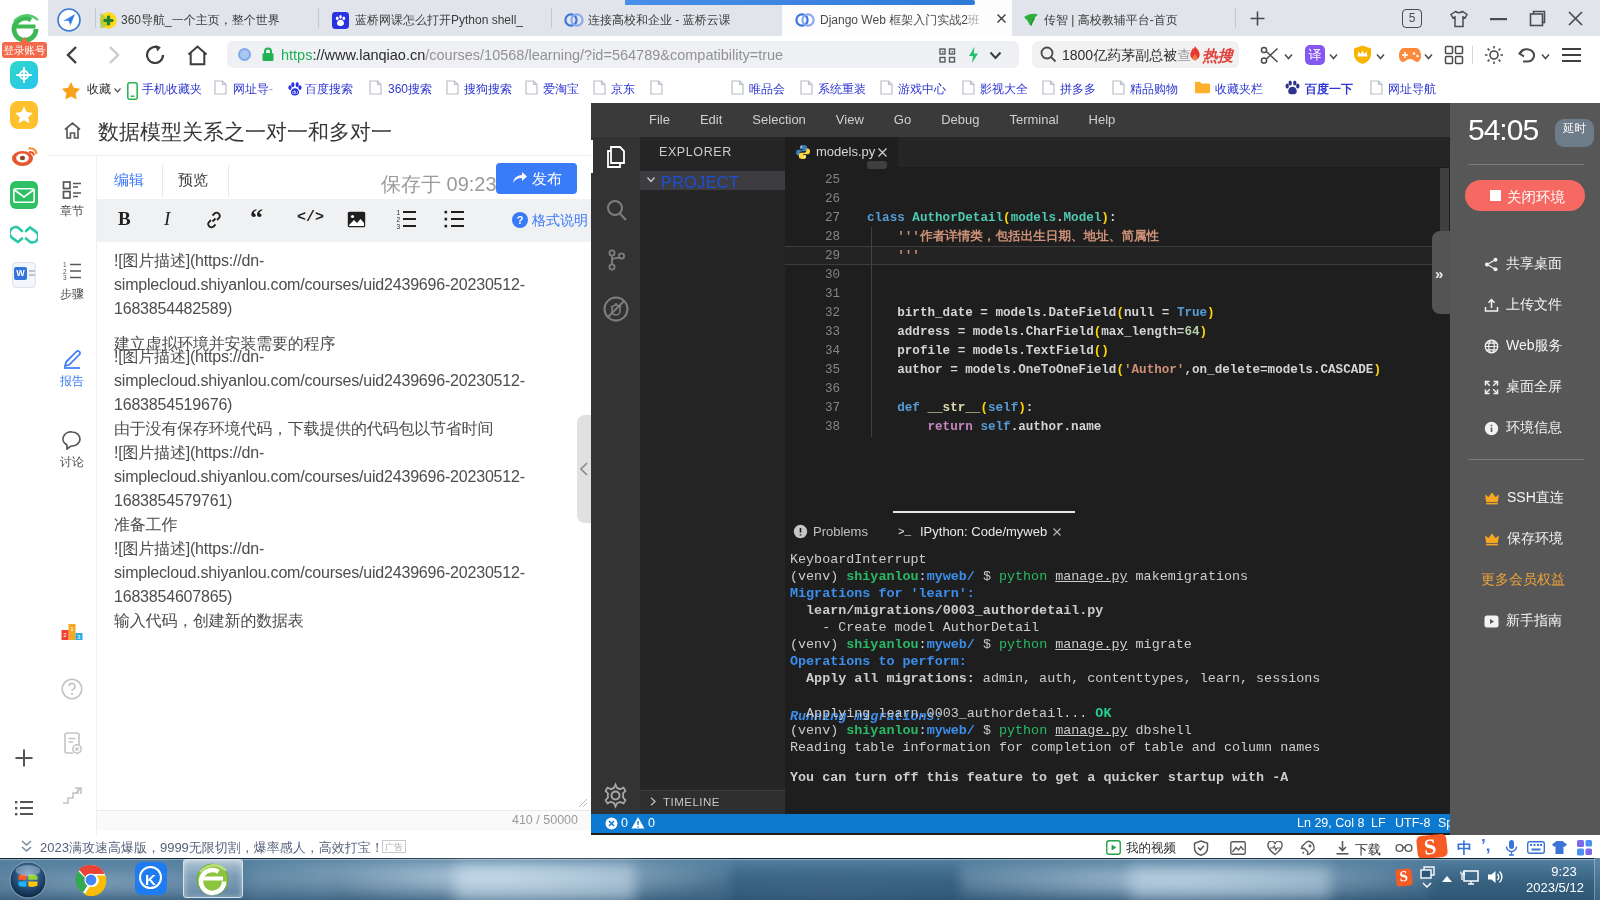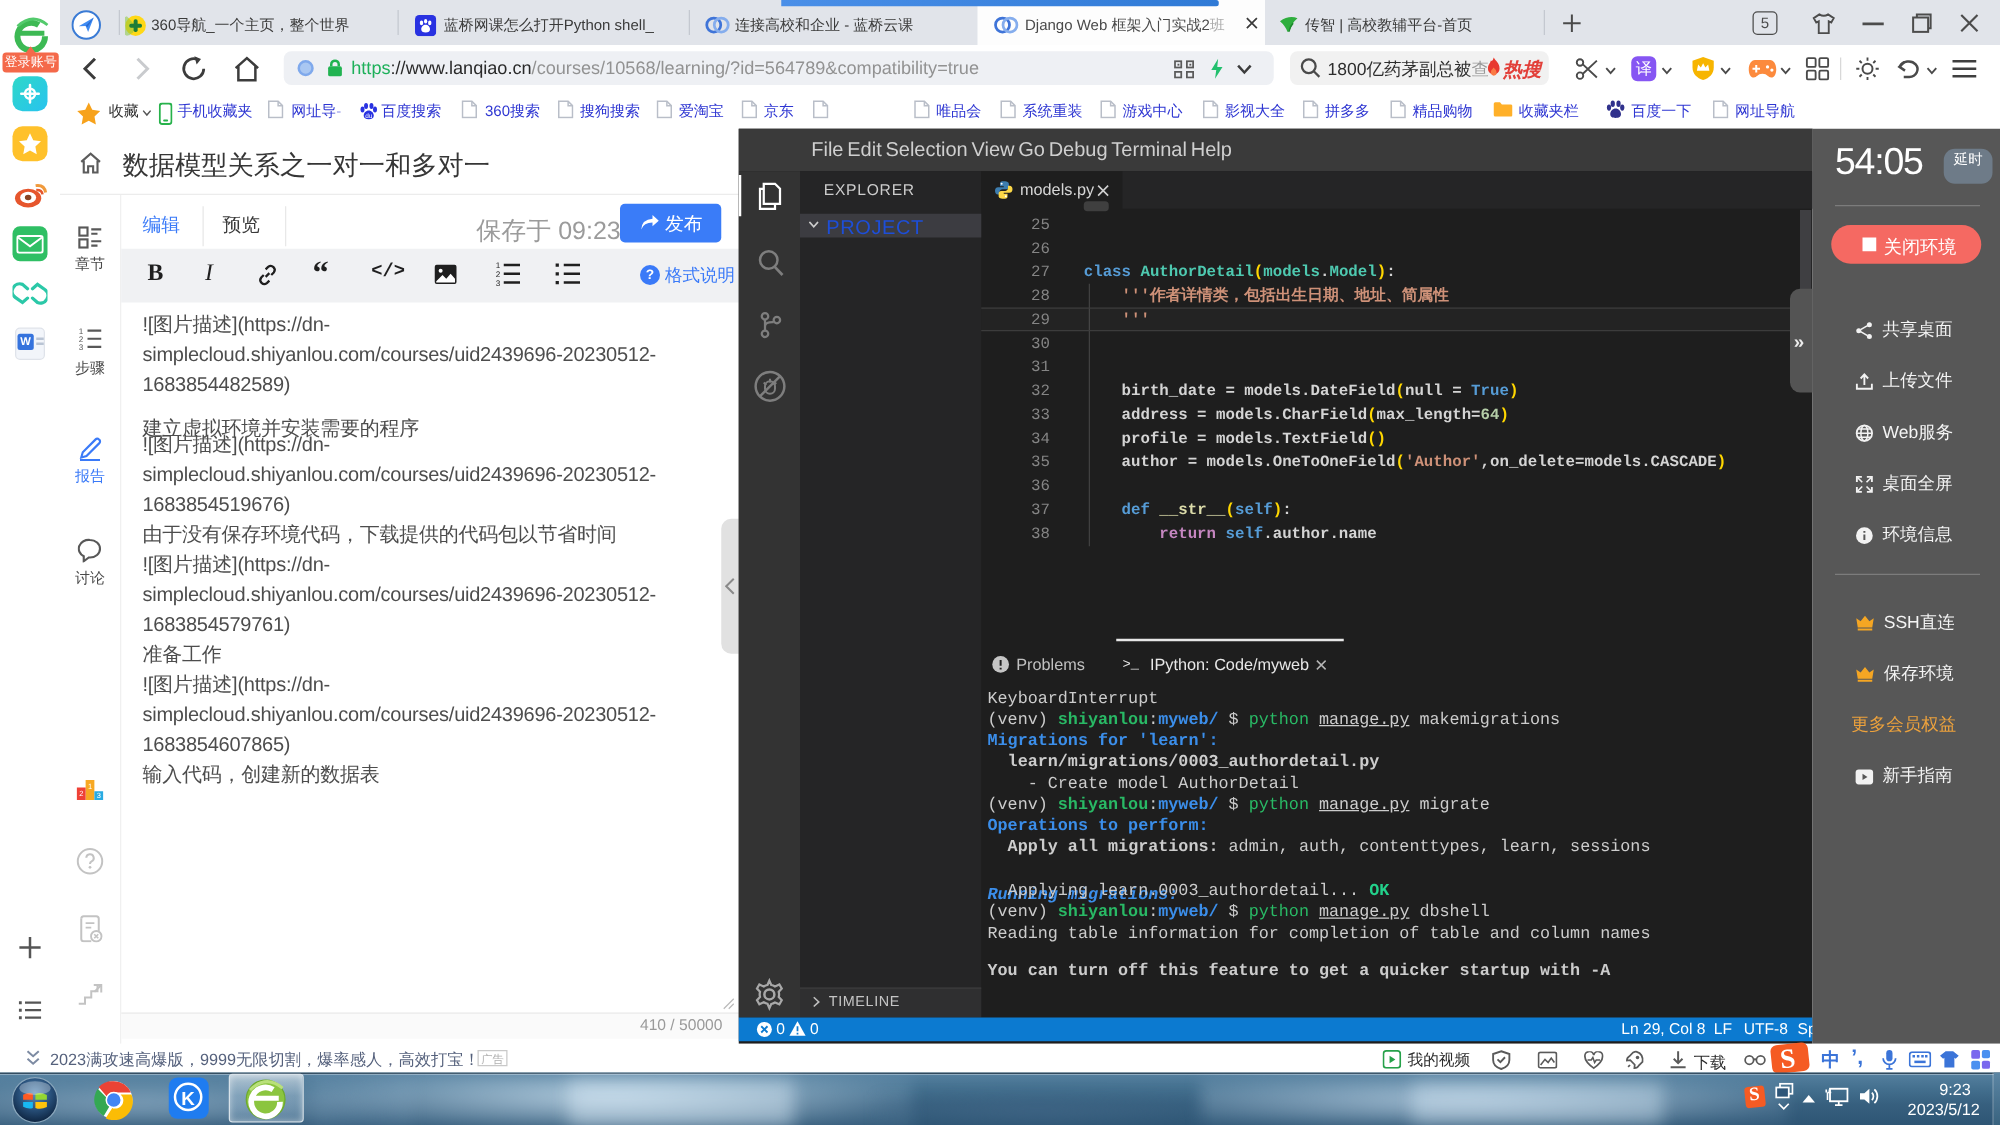--- a/index.html
+++ b/index.html
@@ -302,21 +302,21 @@
     <path d="M1 2 a1.2 1.2 0 0 1 1.2-1.2 H6 L7.5 2.6 H14.8 a1.2 1.2 0 0 1 1.2 1.2 V11 a1.2 1.2 0 0 1-1.2 1.2 H2.2 A1.2 1.2 0 0 1 1 11 Z" fill="#ffb029"></path>
   </svg>
   <div class="bmt" style="left:1215px;">收藏夹栏</div>
   <svg class="abs" style="left:1284px; top:79px;" width="17" height="17" viewBox="0 0 17 17">
     <ellipse cx="3.2" cy="7" rx="1.7" ry="2.5" fill="#30318c"></ellipse>
       <ellipse cx="13.8" cy="7" rx="1.7" ry="2.5" fill="#30318c"></ellipse>
     <ellipse cx="6.2" cy="4" rx="1.7" ry="2.6" fill="#30318c"></ellipse>
       <ellipse cx="10.8" cy="4" rx="1.7" ry="2.6" fill="#30318c"></ellipse>
     <path d="M4.2 12.2 c0-2.4 2-4.4 4.3-4.4 s4.3 2 4.3 4.4 c0 2.3-1.6 3.1-4.3 3.1 s-4.3-.8-4.3-3.1z" fill="#30318c"></path>
   </svg>
-  <div class="bmt" style="left:1305px;">百度一下</div>
+  <div class="bmt" style="left:1305px;font-weight:bold;">百度一下</div>
   <svg class="pgico" style="left:1370px;" viewBox="0 0 13 15">
       <path d="M1 1 H8.5 L12 4.5 V14 H1 Z" fill="#fff" stroke="#b9bec8" stroke-width="1.2"></path>
       <path d="M8.5 1 V4.5 H12" fill="none" stroke="#b9bec8" stroke-width="1.2"></path>
     </svg>
   <div class="bmt" style="left:1388px;">网址导航</div>
 </div>
 
 <div class="abs" style="left:0; top:0; width:48px; height:835px; background:#fff;"></div>
 <div id="leftstrip">
 
@@ -518,21 +518,21 @@
   <div class="abs" style="left:577px; top:415px; width:14px; height:108px; background:#e1e1e1; border-radius:8px 0 0 8px;"></div>
   <svg class="abs" style="left:580px; top:462px;" width="8" height="14" viewBox="0 0 8 14">
     <path d="M7 1 L1 7 L7 13" fill="none" stroke="#8a8a8a" stroke-width="1.6"></path>
   </svg>
 </div>
 
 <div class="abs" style="left:591px; top:103px; width:859px; height:732px; background:#1e1e1e;"></div>
 <div id="ide">
 
   <div class="abs" style="left:591px; top:103px; width:859px; height:34px; background:#3a3a3a;"></div>
-  <div class="abs" style="left:649px; top:112px; display:flex; gap:3px; font-size:16px; color:#cfcfcf;">
+  <div class="abs" style="left:649px; top:112px; display:flex; gap:30px; font-size:13px; color:#cfcfcf;">
     <span>File</span>
       <span>Edit</span>
       <span>Selection</span>
       <span>View</span>
       <span>Go</span>
       <span>Debug</span>
       <span>Terminal</span>
       <span>Help</span>
   </div>
 

